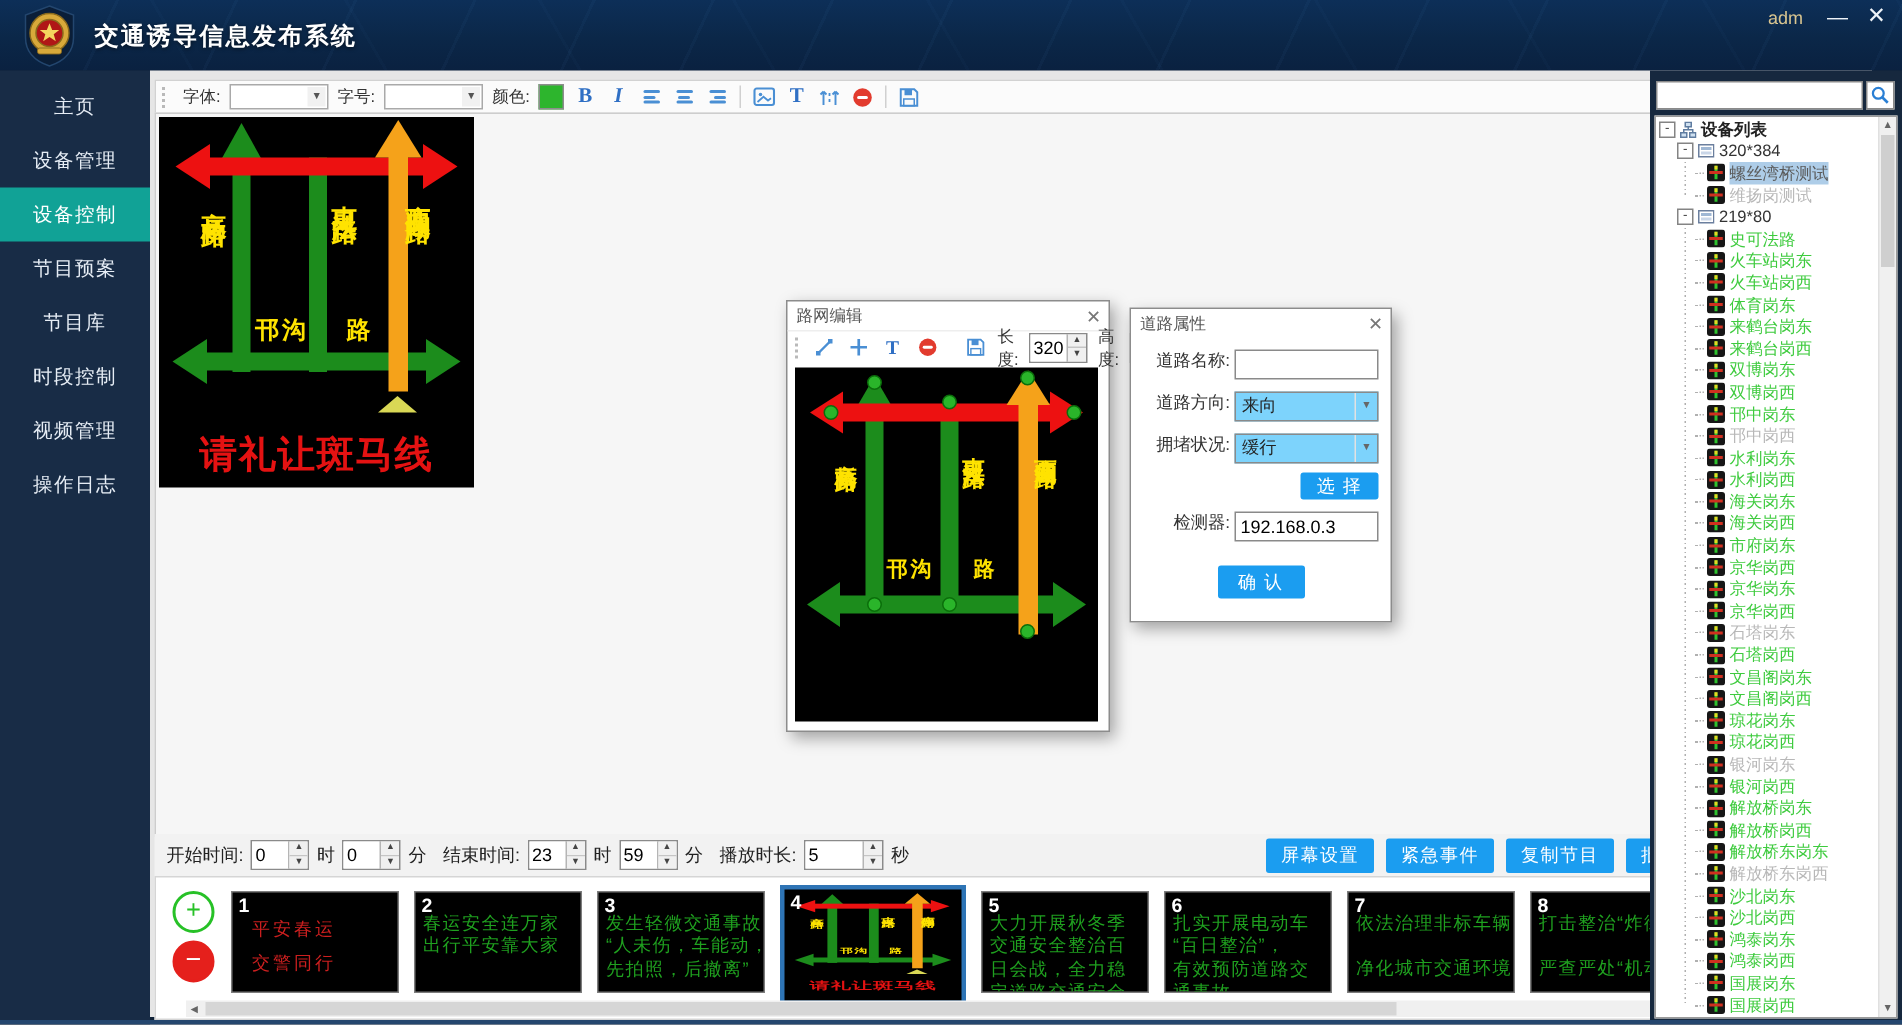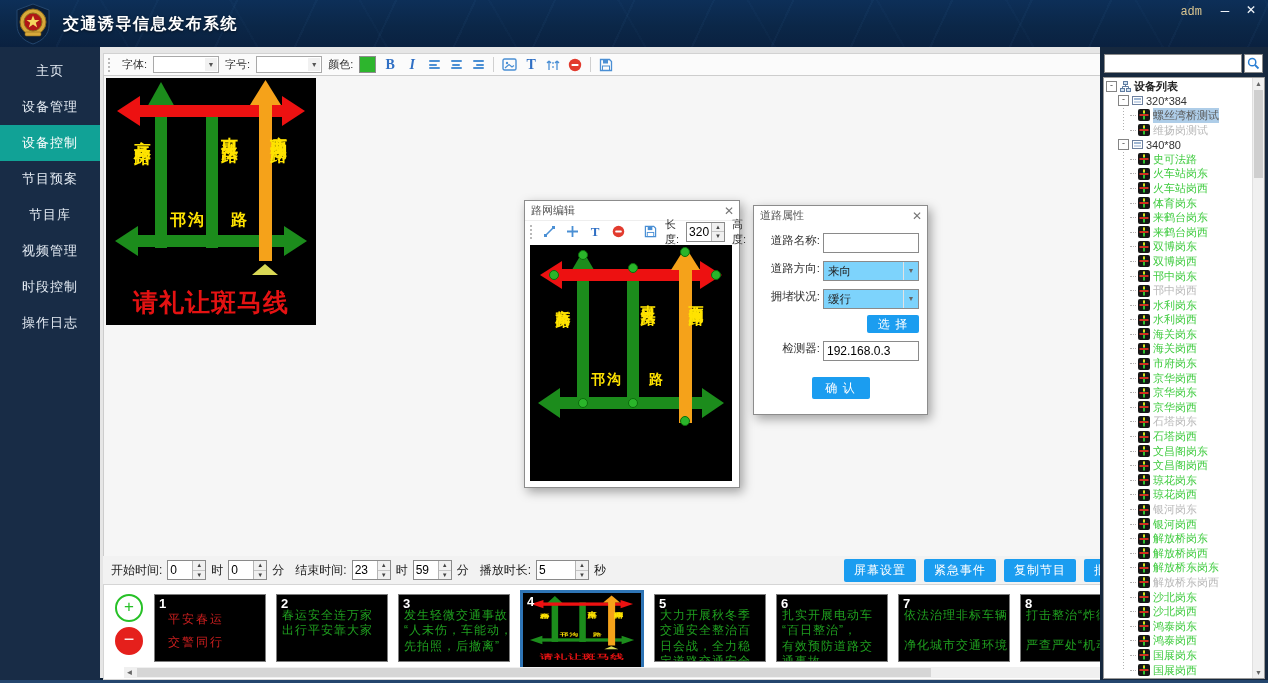--- a/index.html
+++ b/index.html
@@ -3,21 +3,21 @@
 <meta charset="utf-8">
 <style>
   html,body{margin:0;padding:0}
   body{
     width:1268px;height:683px;overflow:hidden;position:relative;
     background:#0f2137;font-family:"Liberation Sans","DejaVu Sans",sans-serif;
     -webkit-font-smoothing:antialiased;
   }
   
   .header{position:absolute;left:0;top:0;width:1268px;height:47px;
-    background:linear-gradient(180deg,#0d2f58 0%,#0b2748 55%,#0a2140 100%);font-family:Liberation Mono, monospace;}
+    background:linear-gradient(180deg,#0d2f58 0%,#0b2748 55%,#0a2140 100%);}
   .header .net{position:absolute;inset:0;opacity:.5;
     background:
       repeating-linear-gradient(115deg,transparent 0 70px,rgba(90,150,210,.10) 70px 72px),
       repeating-linear-gradient(60deg,transparent 0 110px,rgba(70,130,190,.08) 110px 112px);}
   .badge{position:absolute;left:13px;top:3px;}
   .app-title{position:absolute;left:63px;top:14px;color:#fff;font-size:16px;font-weight:bold;
     letter-spacing:1.5px;text-shadow:0 1px 3px rgba(0,0,0,.6);}
   .user{position:absolute;right:66px;top:5px;color:#d9c590;font-size:12px;}
   .winbtn{position:absolute;top:1px;color:#eef3f8;font-size:14px;width:22px;height:20px;
     text-align:center;line-height:20px;cursor:default;}
@@ -162,22 +162,22 @@
   <div class="winbtn cls">✕</div>
 </div>
 
 <div class="sidebar">
   <div id="side-menu">
       <div class="side-item">主页</div>
       <div class="side-item">设备管理</div>
       <div class="side-item active">设备控制</div>
       <div class="side-item">节目预案</div>
       <div class="side-item">节目库</div>
+      <div class="side-item">时段控制</div>
       <div class="side-item">视频管理</div>
-      <div class="side-item">时段控制</div>
       <div class="side-item">操作日志</div>
     </div>
 </div>
 
 <div class="main">
 
   <div class="fmtbar">
     <span class="grip"></span>
     <span>字体:</span>
     <span class="ddl">
@@ -586,21 +586,21 @@
             <span class="lbl offline">维扬岗测试</span>
           </div>
         </div>
         <div class="trow grp">
           <span class="exp">-</span>
           <svg class="gicon" width="11" height="11" viewBox="0 0 11 11">
             <rect x="0.5" y="1.5" width="10" height="8" fill="#fff" stroke="#6b7f9e"></rect>
             <rect x="2" y="3" width="7" height="2" fill="#9fb7d4"></rect>
             <rect x="2" y="6" width="7" height="2" fill="#c9d6e8"></rect>
           </svg>
-          <span class="glbl">340*80</span>
+          <span class="glbl">219*80</span>
         </div>
         <div class="kids">
           <div class="trow leaf">
             <span class="stub"></span>
             <svg class="dicon" width="12" height="12" viewBox="0 0 12 12">
               <rect width="12" height="12" rx="2" fill="#161616"></rect>
               <rect x="5" y="1.5" width="2" height="9" fill="#2ec22e"></rect>
               <rect x="1.5" y="5" width="9" height="2" fill="#d03020"></rect>
               <rect x="5" y="1.5" width="2" height="2.5" fill="#e6d820"></rect>
             </svg>

